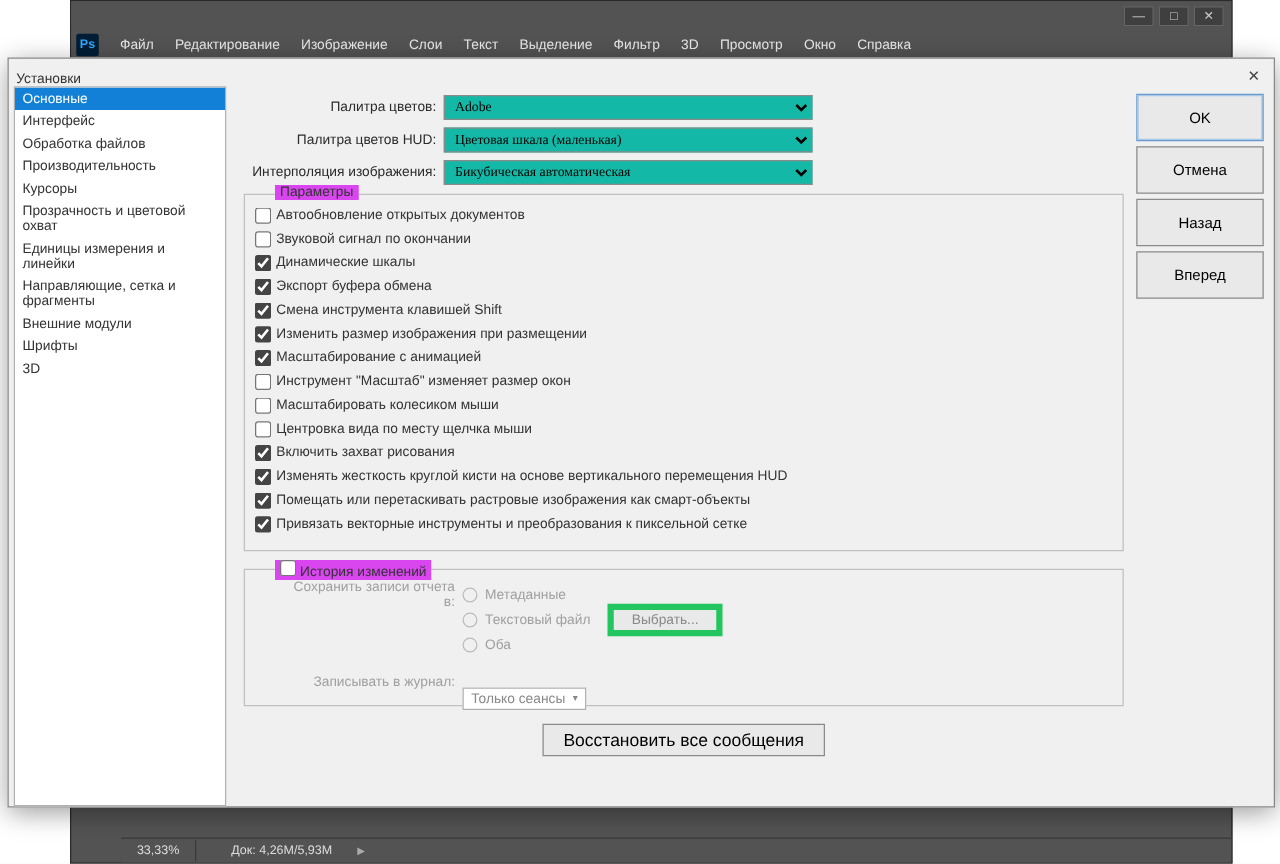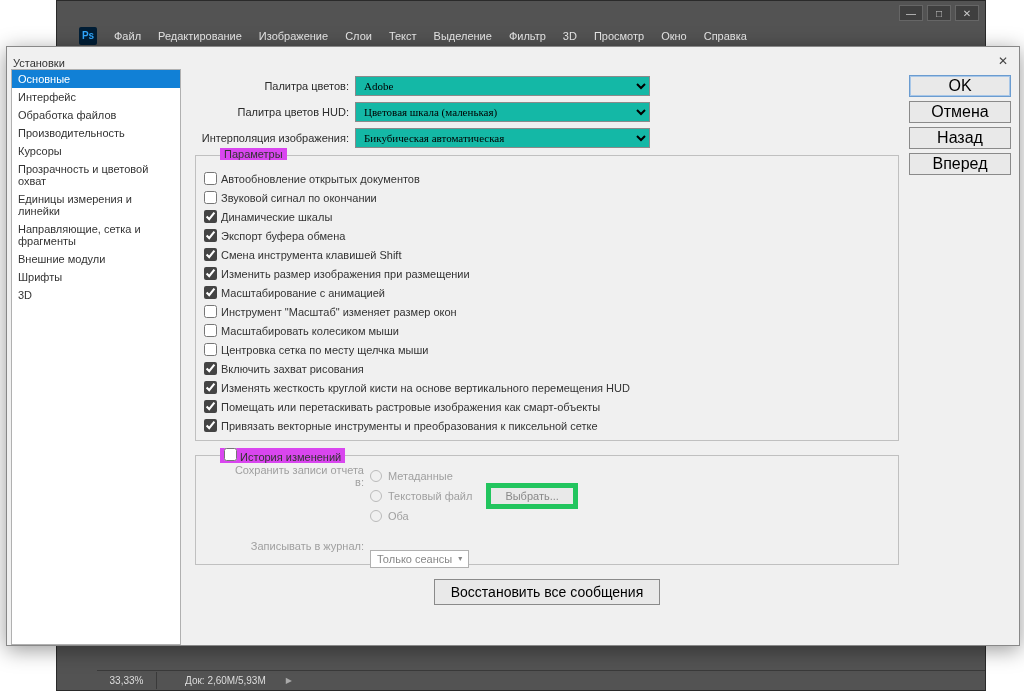--- a/index.html
+++ b/index.html
@@ -1,48 +1,48 @@
 <!DOCTYPE html>
 <html><head>
 <meta charset="utf-8">
 <style>
 * { box-sizing: border-box; margin: 0; padding: 0; }
 body { font-family: "Segoe UI", Tahoma, Arial, sans-serif; font-size: 11px; background: #fff; overflow: hidden; width: 1024px; height: 691px; position: relative; }
 
 .ps-window { position: absolute; top: 0; left: 56px; width: 930px; height: 691px; background: #535353; border: 1px solid #2a2a2a; }
 .ps-titlebar { height: 24px; background: #535353; display: flex; align-items: center; justify-content: flex-end; padding-right: 6px; gap: 4px; }
 .tb-btn { width: 24px; height: 16px; background: #3f3f3f; color: #ccc; display: flex; align-items: center; justify-content: center; font-size: 10px; border: 1px solid #666; }
-.ps-menubar { height: 22px; background: #535353; display: flex; align-items: center; padding-left: 22px; gap: 1px; color: #e8e8e8; border-bottom: 1px solid #3a3a3a; }
+.ps-menubar { height: 22px; background: #535353; display: flex; align-items: center; padding-left: 4px; gap: 1px; color: #e8e8e8; border-bottom: 1px solid #3a3a3a; }
 .ps-logo { width: 18px; height: 18px; background: #001e36; color: #31a8ff; font-size: 10px; font-weight: bold; display: flex; align-items: center; justify-content: center; margin-right: 8px; border-radius: 2px; }
 .menu-item { padding: 3px 8px; cursor: default; }
 .ps-options { height: 26px; background: #3f3f3f; border-bottom: 1px solid #2a2a2a; display: flex; align-items: center; padding-left: 8px; color: #ccc; gap: 8px; }
 .opt-select { background: #535353; border: 1px solid #666; color: #ccc; height: 18px; font-size: 10px; padding: 0 6px; }
 .ps-statusbar { position: absolute; bottom: 0; left: 40px; right: 0; height: 20px; background: #535353; border-top: 1px solid #3a3a3a; color: #ddd; display: flex; align-items: center; font-size: 10px; gap: 16px; }
 .status-zoom { width: 60px; text-align: center; border-right: 1px solid #3a3a3a; padding: 3px 0; }
 .status-doc { padding-left: 12px; }
 
 .dialog { position: absolute; top: 46px; left: 6px; width: 1014px; height: 600px; background: #f0f0f0; border: 1px solid #888; box-shadow: 0 4px 20px rgba(0,0,0,0.4); }
 .dlg-titlebar { height: 22px; display: flex; align-items: flex-end; justify-content: space-between; padding: 0 6px; color: #333; font-size: 11px; }
 .dlg-close { width: 20px; height: 16px; display: flex; align-items: center; justify-content: center; font-size: 12px; color: #444; cursor: default; }
 .dlg-body { display: flex; height: calc(100% - 22px); }
 .dlg-sidebar { width: 170px; background: #fff; border: 1px solid #b0b0b0; margin-left: 4px; overflow: hidden; }
 .side-item { padding: 3px 6px; color: #333; cursor: default; }
 .side-item.active { background: #1180d6; color: #fff; }
 .dlg-main { flex: 1; padding: 6px 10px 0 14px; }
 .dlg-right { width: 110px; padding: 6px 8px 0 0; }
-.dlg-right .btn { display: block; width: 100%; height: 22px; margin-bottom: 4px; background: #e9e9e9; border: 1px solid #8a8a8a; font-size: 16px; cursor: default; }
+.dlg-right .btn { display: block; width: 100%; height: 38px; margin-bottom: 4px; background: #e9e9e9; border: 1px solid #8a8a8a; font-size: 12px; cursor: default; }
 .dlg-right .btn.primary { border: 1px solid #6b9cd0; box-shadow: 0 0 0 1px #a8c7e8 inset; }
 
 .form-row { display: flex; align-items: center; margin-bottom: 4px; height: 22px; }
 .form-row label { width: 160px; text-align: right; padding-right: 6px; color: #2b2b2b; }
 .form-row select { height: 20px; flex: 0 0 295px; border: 1px solid #8a8a8a; background: #14b8a6; font-size: 11px; padding-left: 4px; font-family: Liberation Serif, serif; }
 
 .fieldset { border: 1px solid #c0c0c0; padding: 10px 8px 8px 8px; margin-top: 6px; position: relative; }
 .fieldset .legend { position: absolute; top: -8px; left: 24px; background: #d946ef; padding: 0 4px; font-size: 11px; color: #333; }
-.chk-row { display: flex; align-items: flex-end; height: 19px; gap: 4px; color: #333; }
+.chk-row { display: flex; align-items: flex-start; height: 19px; gap: 4px; color: #333; }
 .chk-row input[type=checkbox] { width: 13px; height: 13px; }
 
 .history-fs { margin-top: 14px; }
 .history-content { padding-left: 20px; color: #a0a0a0; }
 .hist-row { display: flex; align-items: center; height: 20px; gap: 6px; }
 .hist-label { width: 140px; text-align: right; color: #a0a0a0; }
 .radio-dis { width: 12px; height: 12px; border-radius: 50%; border: 1px solid #bbb; display: inline-block; }
 .btn-inline { background: #e9e9e9; border: 5px solid #22c55e; padding: 2px 14px; color: #888; font-size: 11px; }
 .sel-dis { background: #fff; border: 1px solid #b0b0b0; padding: 2px 6px; color: #888; font-size: 11px; display: inline-flex; align-items: center; gap: 6px; margin-top: 25px; }
 .sel-dis::after { content: "▾"; font-size: 8px; color: #888; }
@@ -77,21 +77,21 @@
   <div class="ps-options">
     <span>Размер образца</span>
     <span class="opt-select">Точка</span>
     <span>Образец</span>
     <span class="opt-select">Все слои</span>
     <input type="checkbox" style="">
     <span>Показать кольцо пробы</span>
   </div>
   <div class="ps-statusbar">
     <div class="status-zoom">33,33%</div>
-    <div class="status-doc">Док: 2,60M/5,93M</div>
+    <div class="status-doc">Док: 4,26M/5,93M</div>
     <span style="margin-left:4px;font-size:8px;color:#aaa">▶</span>
   </div>
 </div>
 
 <div class="dialog">
   <div class="dlg-titlebar">
     <span>Установки</span>
     <span class="dlg-close">✕</span>
   </div>
   <div class="dlg-body">
@@ -157,21 +157,21 @@
             <div class="chk-row">
               <input type="checkbox" style="">
               <span>Инструмент "Масштаб" изменяет размер окон</span>
             </div>
             <div class="chk-row">
               <input type="checkbox" style="">
               <span>Масштабировать колесиком мыши</span>
             </div>
             <div class="chk-row">
               <input type="checkbox" style="">
-              <span>Центровка сетка по месту щелчка мыши</span>
+              <span>Центровка вида по месту щелчка мыши</span>
             </div>
             <div class="chk-row">
               <input type="checkbox" checked="" style="">
               <span>Включить захват рисования</span>
             </div>
             <div class="chk-row">
               <input type="checkbox" checked="" style="">
               <span>Изменять жесткость круглой кисти на основе вертикального перемещения HUD</span>
             </div>
             <div class="chk-row">

